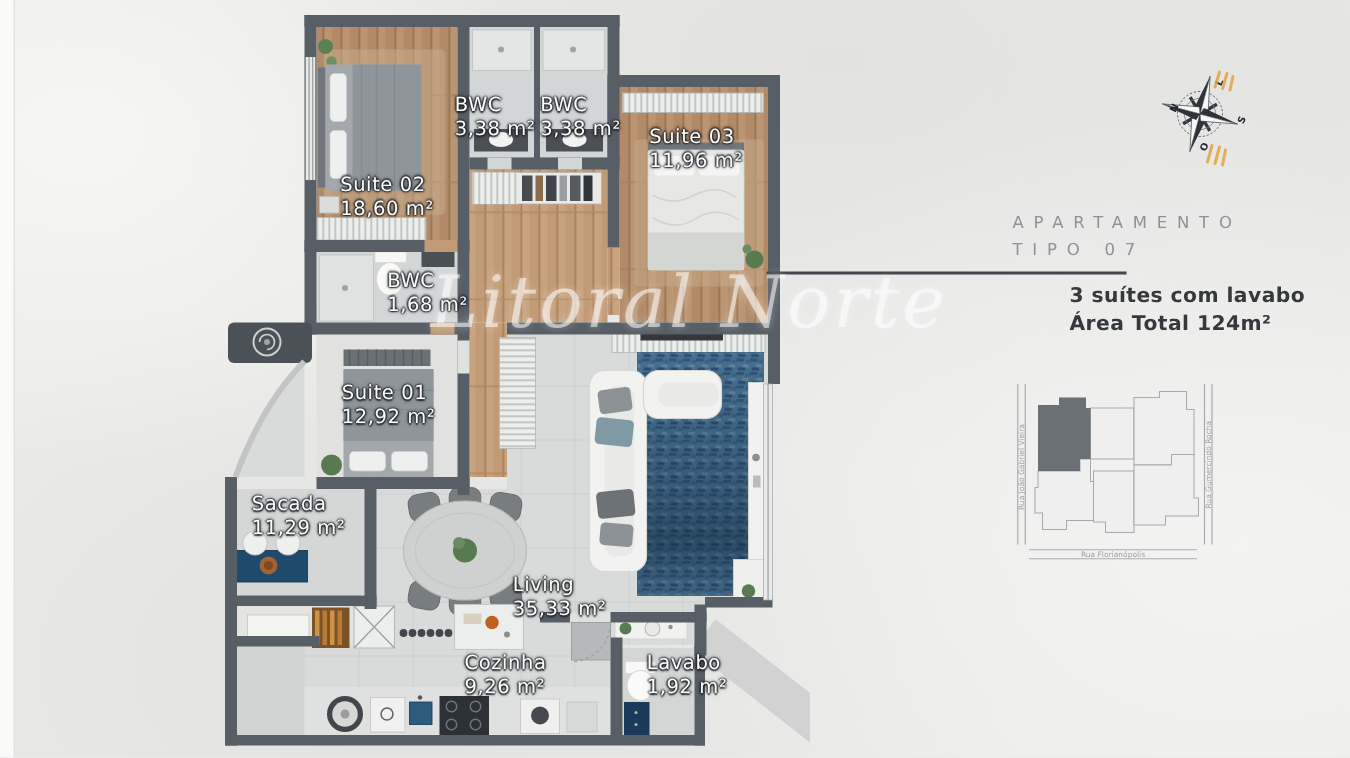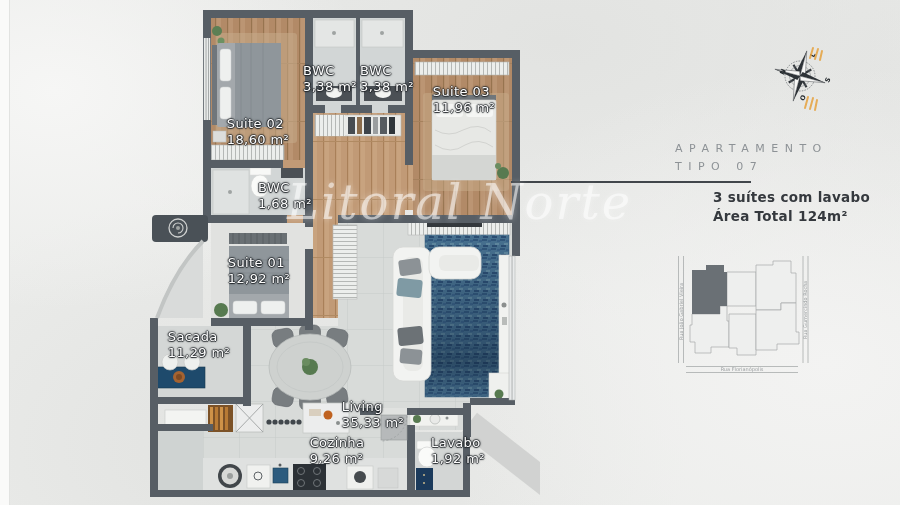--- a/index.html
+++ b/index.html
@@ -360,21 +360,21 @@
   <div>1,68 m²</div>
 </div>
 <div class="rl" style="left:259px;top:255px">
   <div>Suite 01</div>
   <div>12,92 m²</div>
 </div>
 <div class="rl" style="left:199px;top:329px">
   <div>Sacada</div>
   <div>11,29 m²</div>
 </div>
-<div class="rl" style="left:373px;top:399px">
+<div class="rl" style="left:373px;top:383px">
   <div>Living</div>
   <div>35,33 m²</div>
 </div>
 <div class="rl" style="left:337px;top:435px">
   <div>Cozinha</div>
   <div>9,26 m²</div>
 </div>
 <div class="rl" style="left:458px;top:435px">
   <div>Lavabo</div>
   <div>1,92 m²</div>

